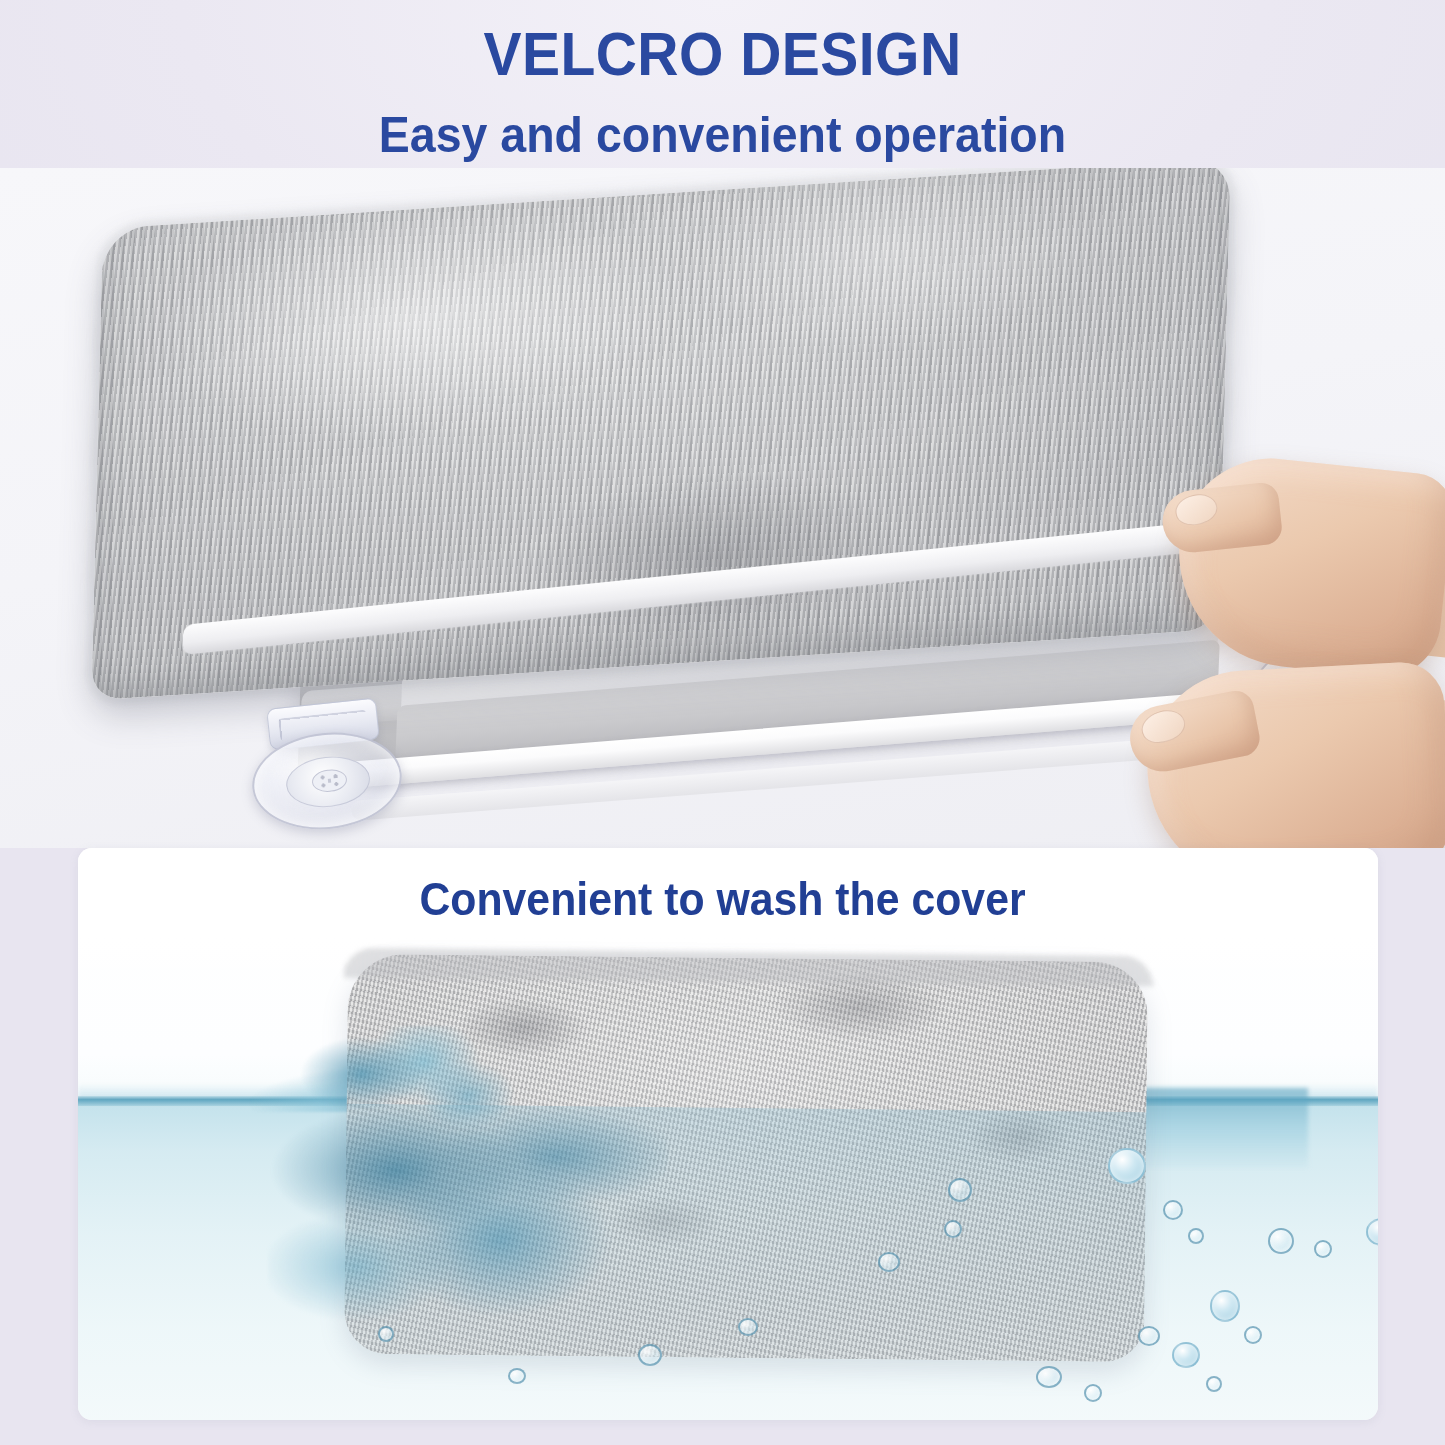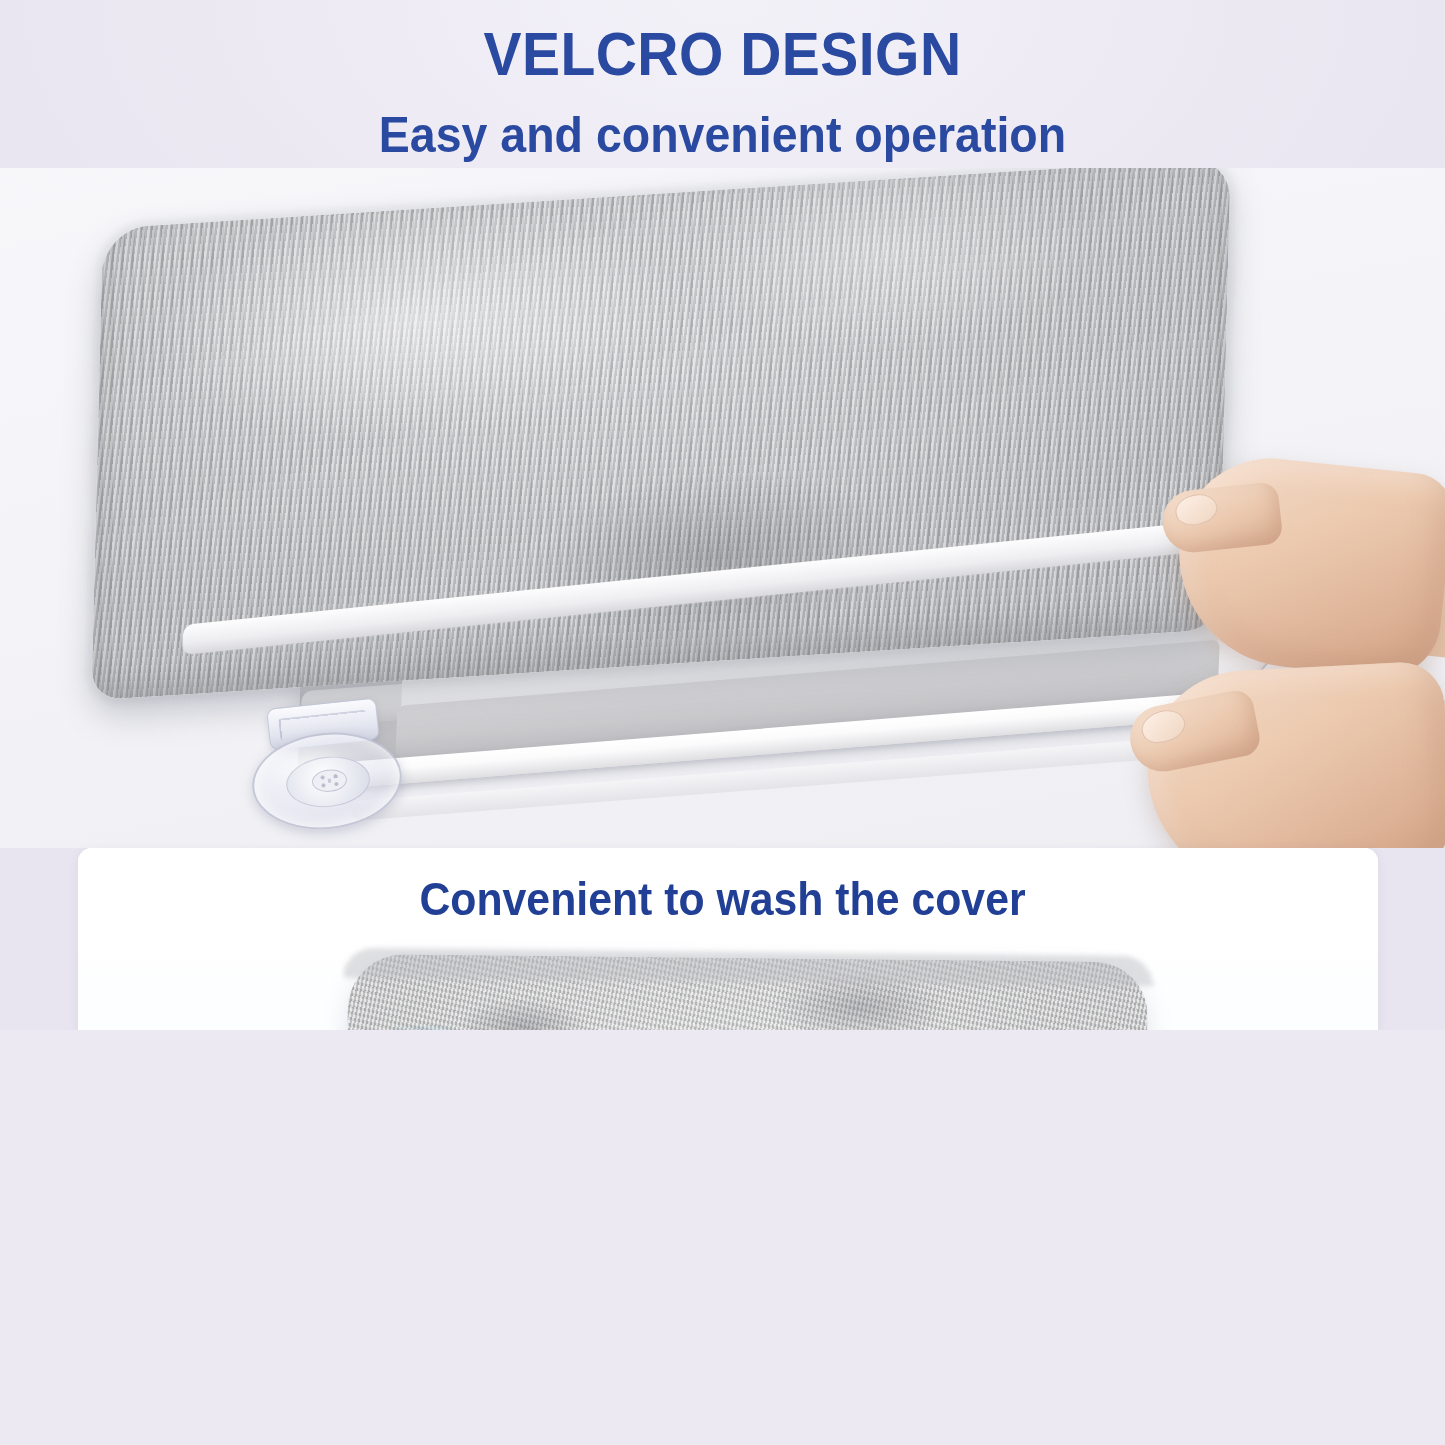--- a/index.html
+++ b/index.html
@@ -2,21 +2,21 @@
 <html><head>
 <meta charset="utf-8">
 <title>Velcro Design Product Infographic</title>
 <style>
   html,body{margin:0;padding:0;}
   body{
     width:1445px;height:1445px;overflow:hidden;
     font-family:"Liberation Sans", sans-serif;
     background:#ece9f3;
   }
-  #stage{position:relative;width:1445px;height:1030px;overflow:hidden;
+  #stage{position:relative;width:1445px;height:1445px;overflow:hidden;
     background:
       radial-gradient(ellipse 900px 500px at 50% 0%, #f3f1f8 0%, #ebe8f2 60%, #e8e5f0 100%);
   }
 
   
   .title{
     position:absolute;left:0;right:0;top:18px;text-align:center;
     font-size:62px;font-weight:bold;letter-spacing:0.5px;
     color:#2a49a0;
     font-family:"Liberation Sans", sans-serif;

